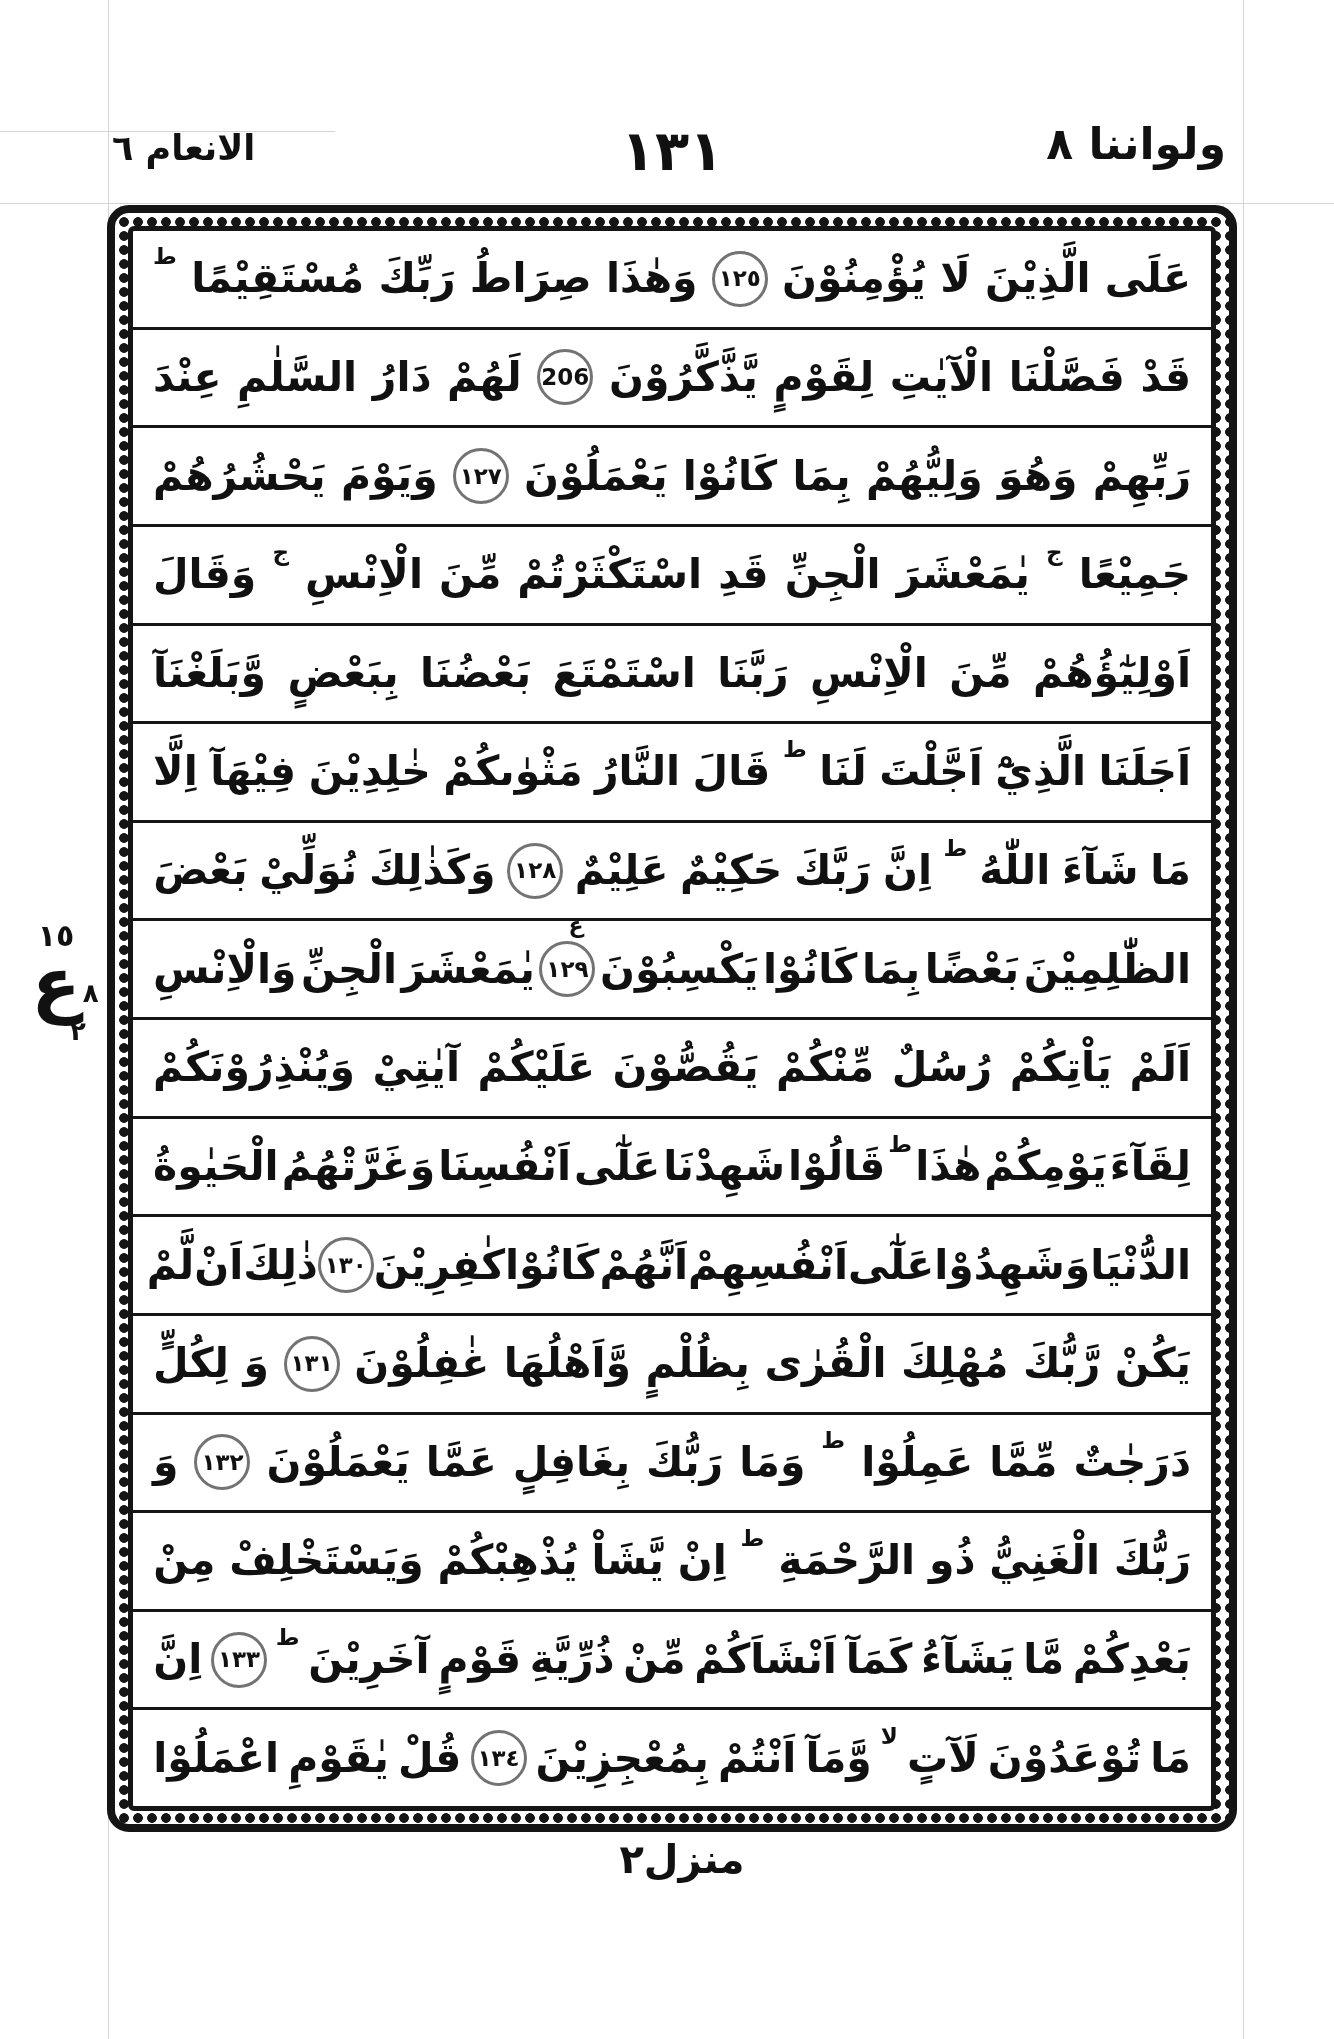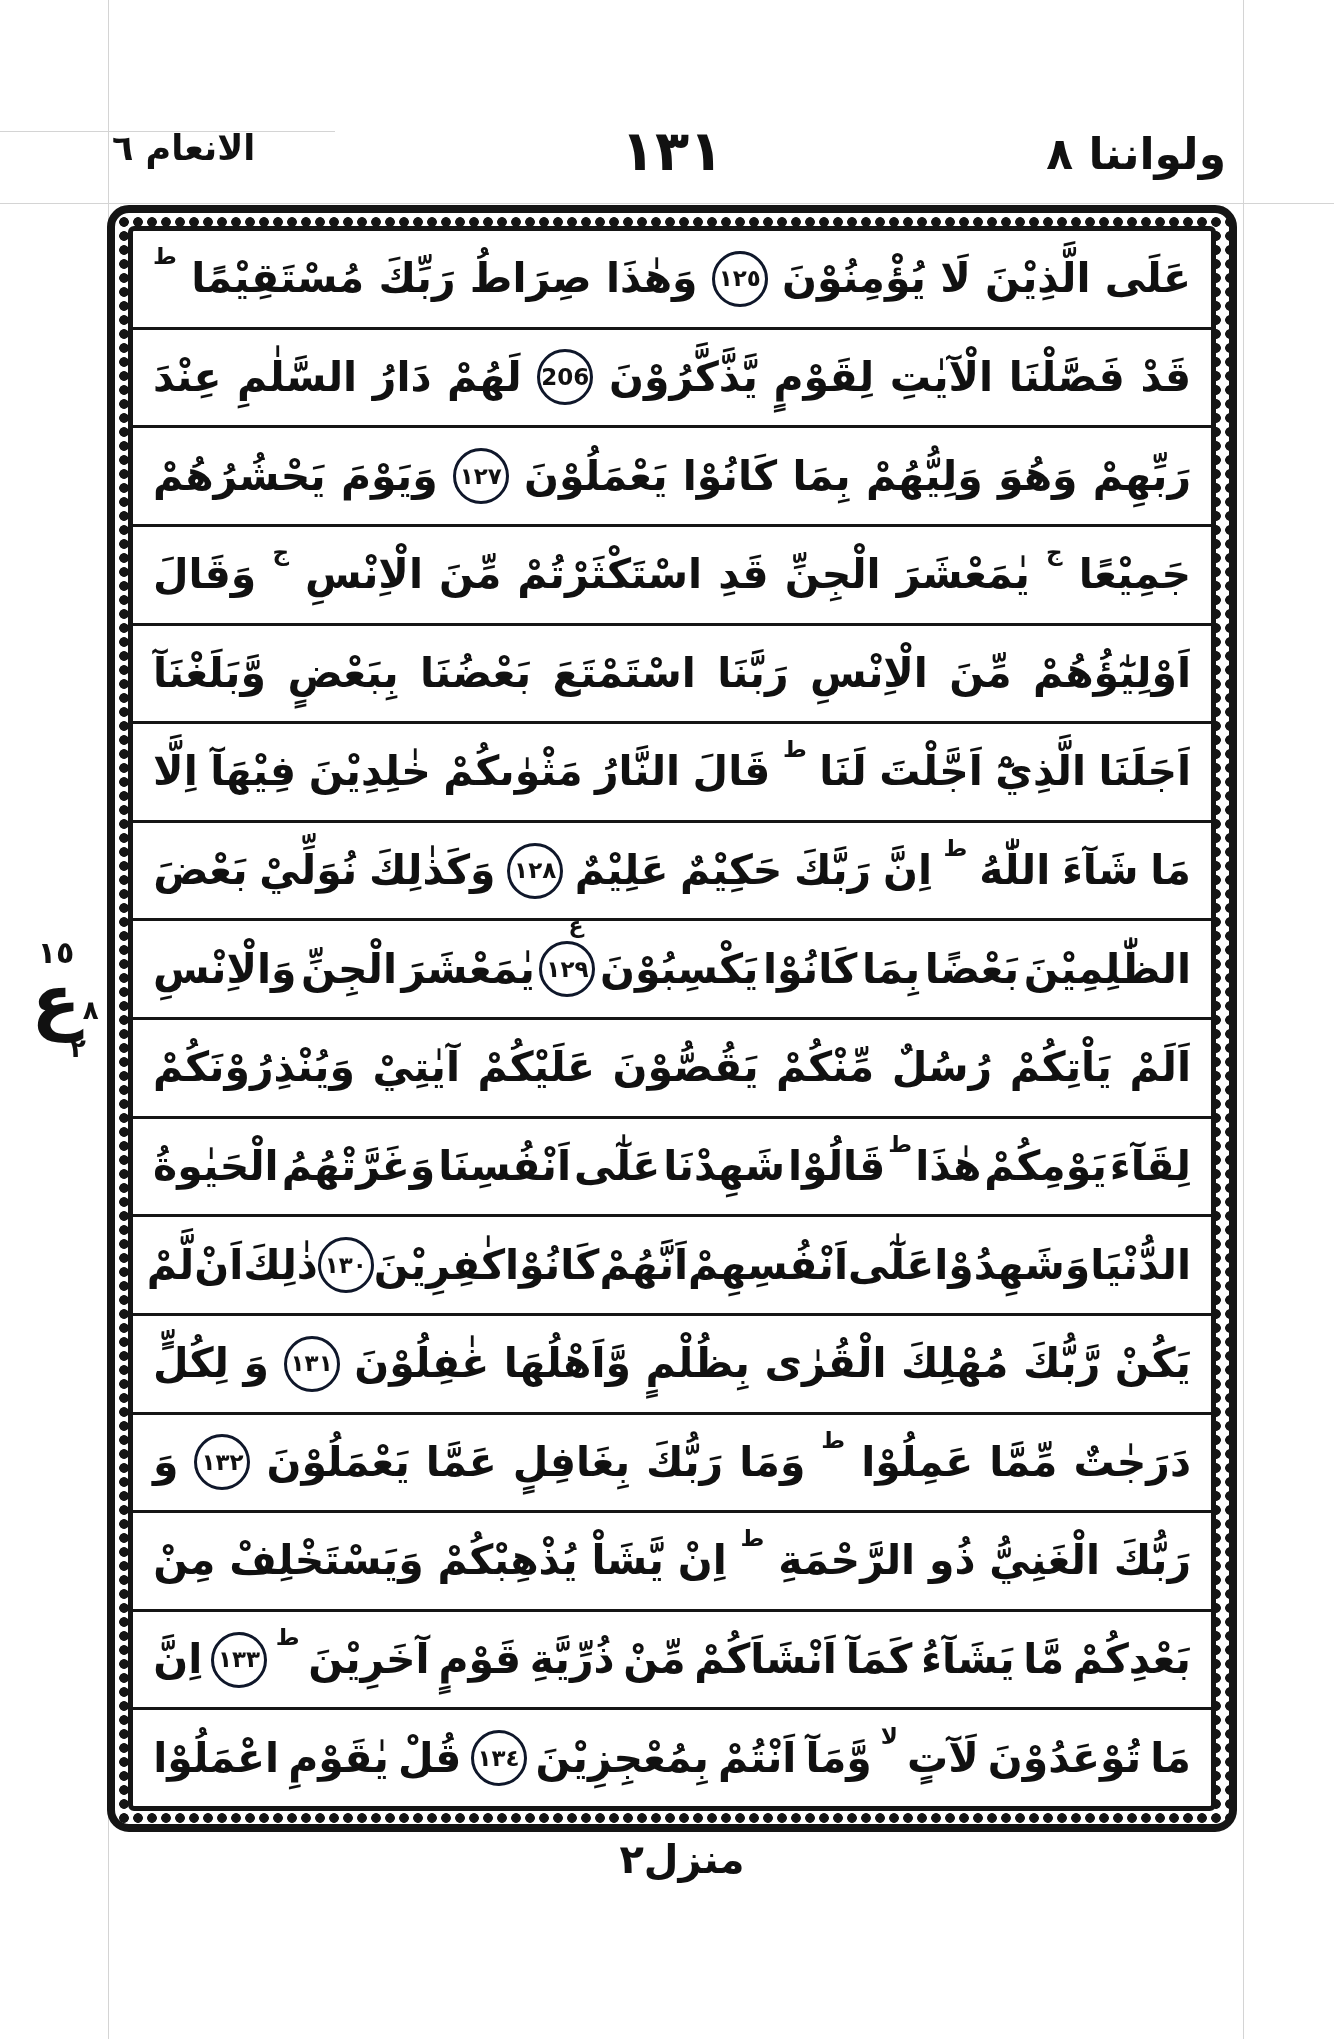--- a/index.html
+++ b/index.html
@@ -12,21 +12,21 @@
     color:#111111;
   }
   
   .guide-v{position:absolute;top:0;bottom:0;width:1px;background:#d4d4d4;}
   .guide-h{position:absolute;height:1px;background:#d4d4d4;}
 
   
   .hdr{position:absolute;direction:rtl;font-weight:bold;white-space:nowrap;}
   .hdr-surah{left:112px;top:128px;font-size:35px;}
   .hdr-page{left:107px;top:118px;width:1130px;text-align:center;font-size:56px;letter-spacing:4px;}
-  .hdr-juz{right:108px;top:128px;font-size:44px;}
+  .hdr-juz{right:108px;top:118px;font-size:44px;}
 
   
   .frame{
     position:absolute;left:107px;top:205px;width:1130px;height:1627px;
     box-sizing:border-box;
     border:8px solid #151515;
     border-radius:22px;
     padding:13px;
     background:radial-gradient(circle,#151515 4.5px,transparent 5.2px) 2px 2px/14px 14px #ffffff;
   }
@@ -44,31 +44,31 @@
     padding:0 20px;border-top:3px solid #151515;
     font-size:41px;font-weight:bold;white-space:nowrap;line-height:1;
   }
   .row:first-child{border-top:none;}
   .word{display:inline-block;}
 
   
   .vwrap{position:relative;display:inline-flex;align-items:center;justify-content:center;}
   .vcircle{
     display:inline-flex;align-items:center;justify-content:center;
-    width:50px;height:50px;border:3px solid #0f172a;border-radius:50%;
+    width:50px;height:50px;border:3px solid #737373;border-radius:50%;
     font-size:23px;font-weight:bold;line-height:1;letter-spacing:0;
   }
   .vmark{position:absolute;top:-26px;right:12px;font-size:22px;font-weight:bold;}
 
   
   .pause{font-size:23px;font-weight:bold;transform:translateY(-22px);}
 
   
   .marker{position:absolute;left:24px;top:918px;width:82px;text-align:center;font-weight:bold;direction:rtl;}
-  .marker .m-top{display:block;font-size:30px;margin-left:-18px;margin-top:17px;}
+  .marker .m-top{display:block;font-size:30px;margin-left:-18px;}
   .marker .m-row{display:flex;align-items:flex-end;justify-content:center;gap:2px;}
   .marker .m-ain{font-size:72px;line-height:0.85;}
   .marker .m-mid{font-size:26px;transform:translateY(-6px);}
   .marker .m-bottom{display:block;font-size:26px;margin-right:-26px;margin-top:2px;}
 
   
   .footer{position:absolute;left:117px;top:1836px;width:1130px;text-align:center;font-size:40px;font-weight:bold;}
 </style>
 </head>
 <body>

